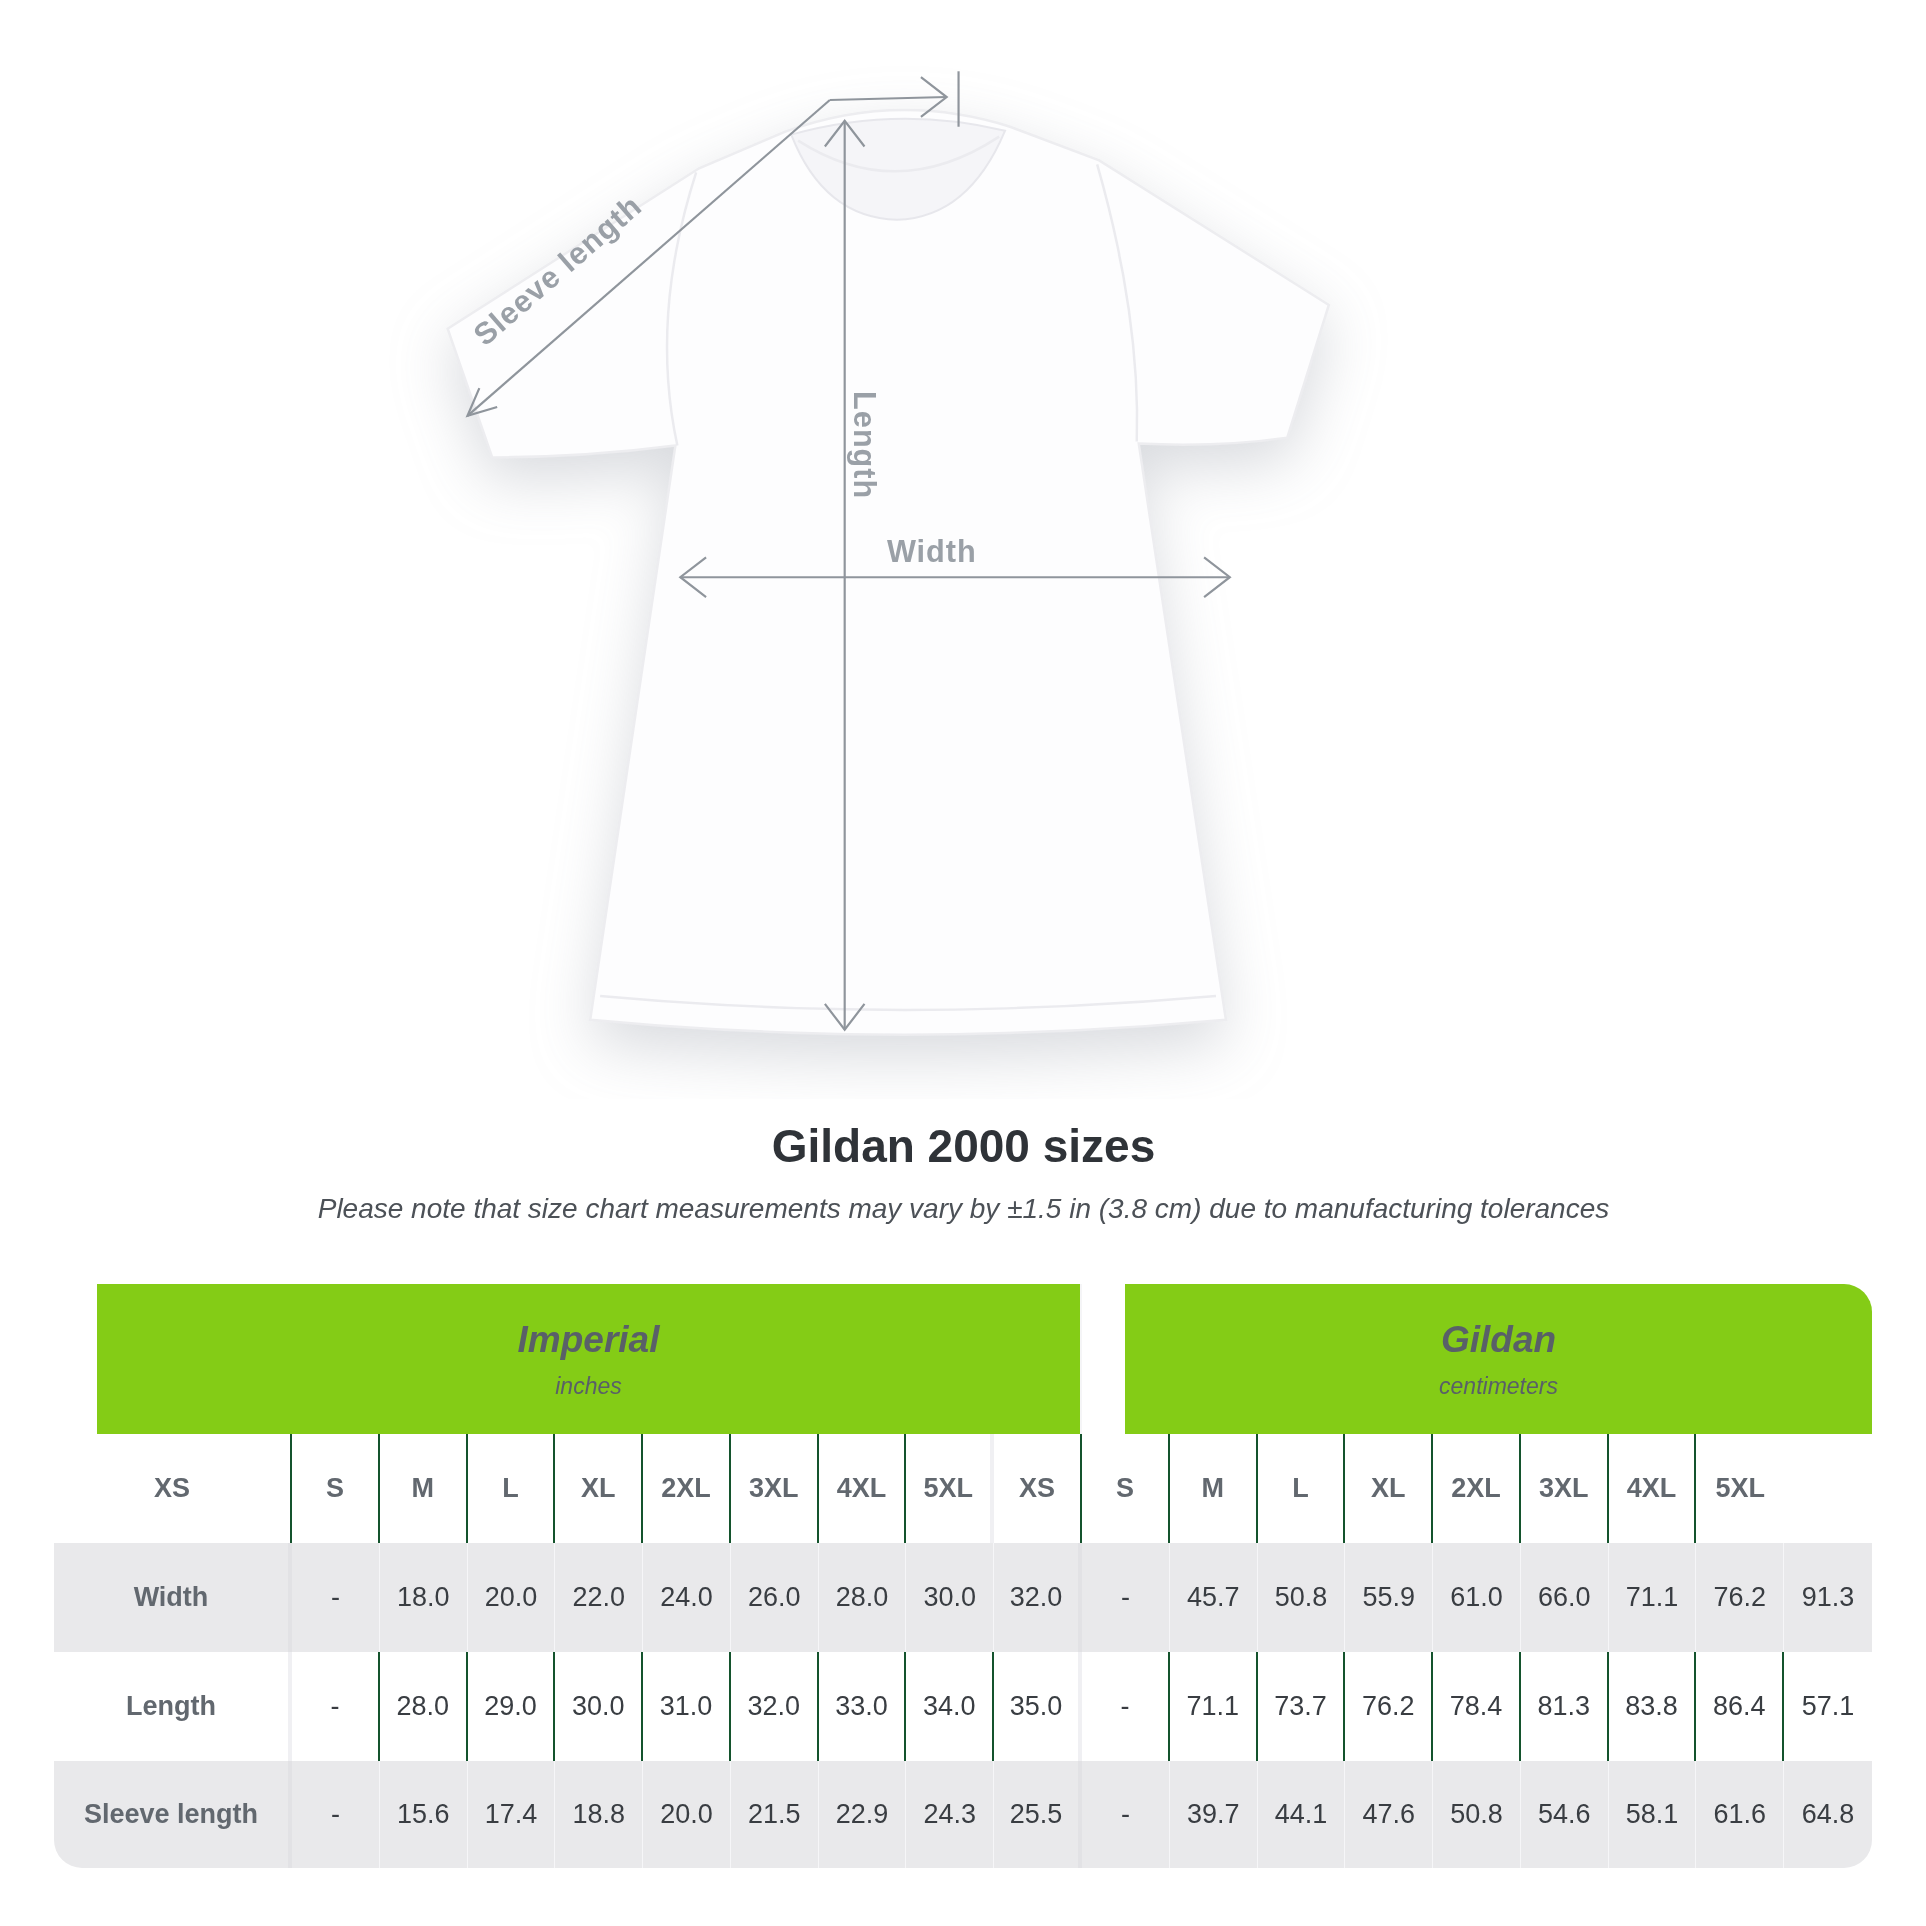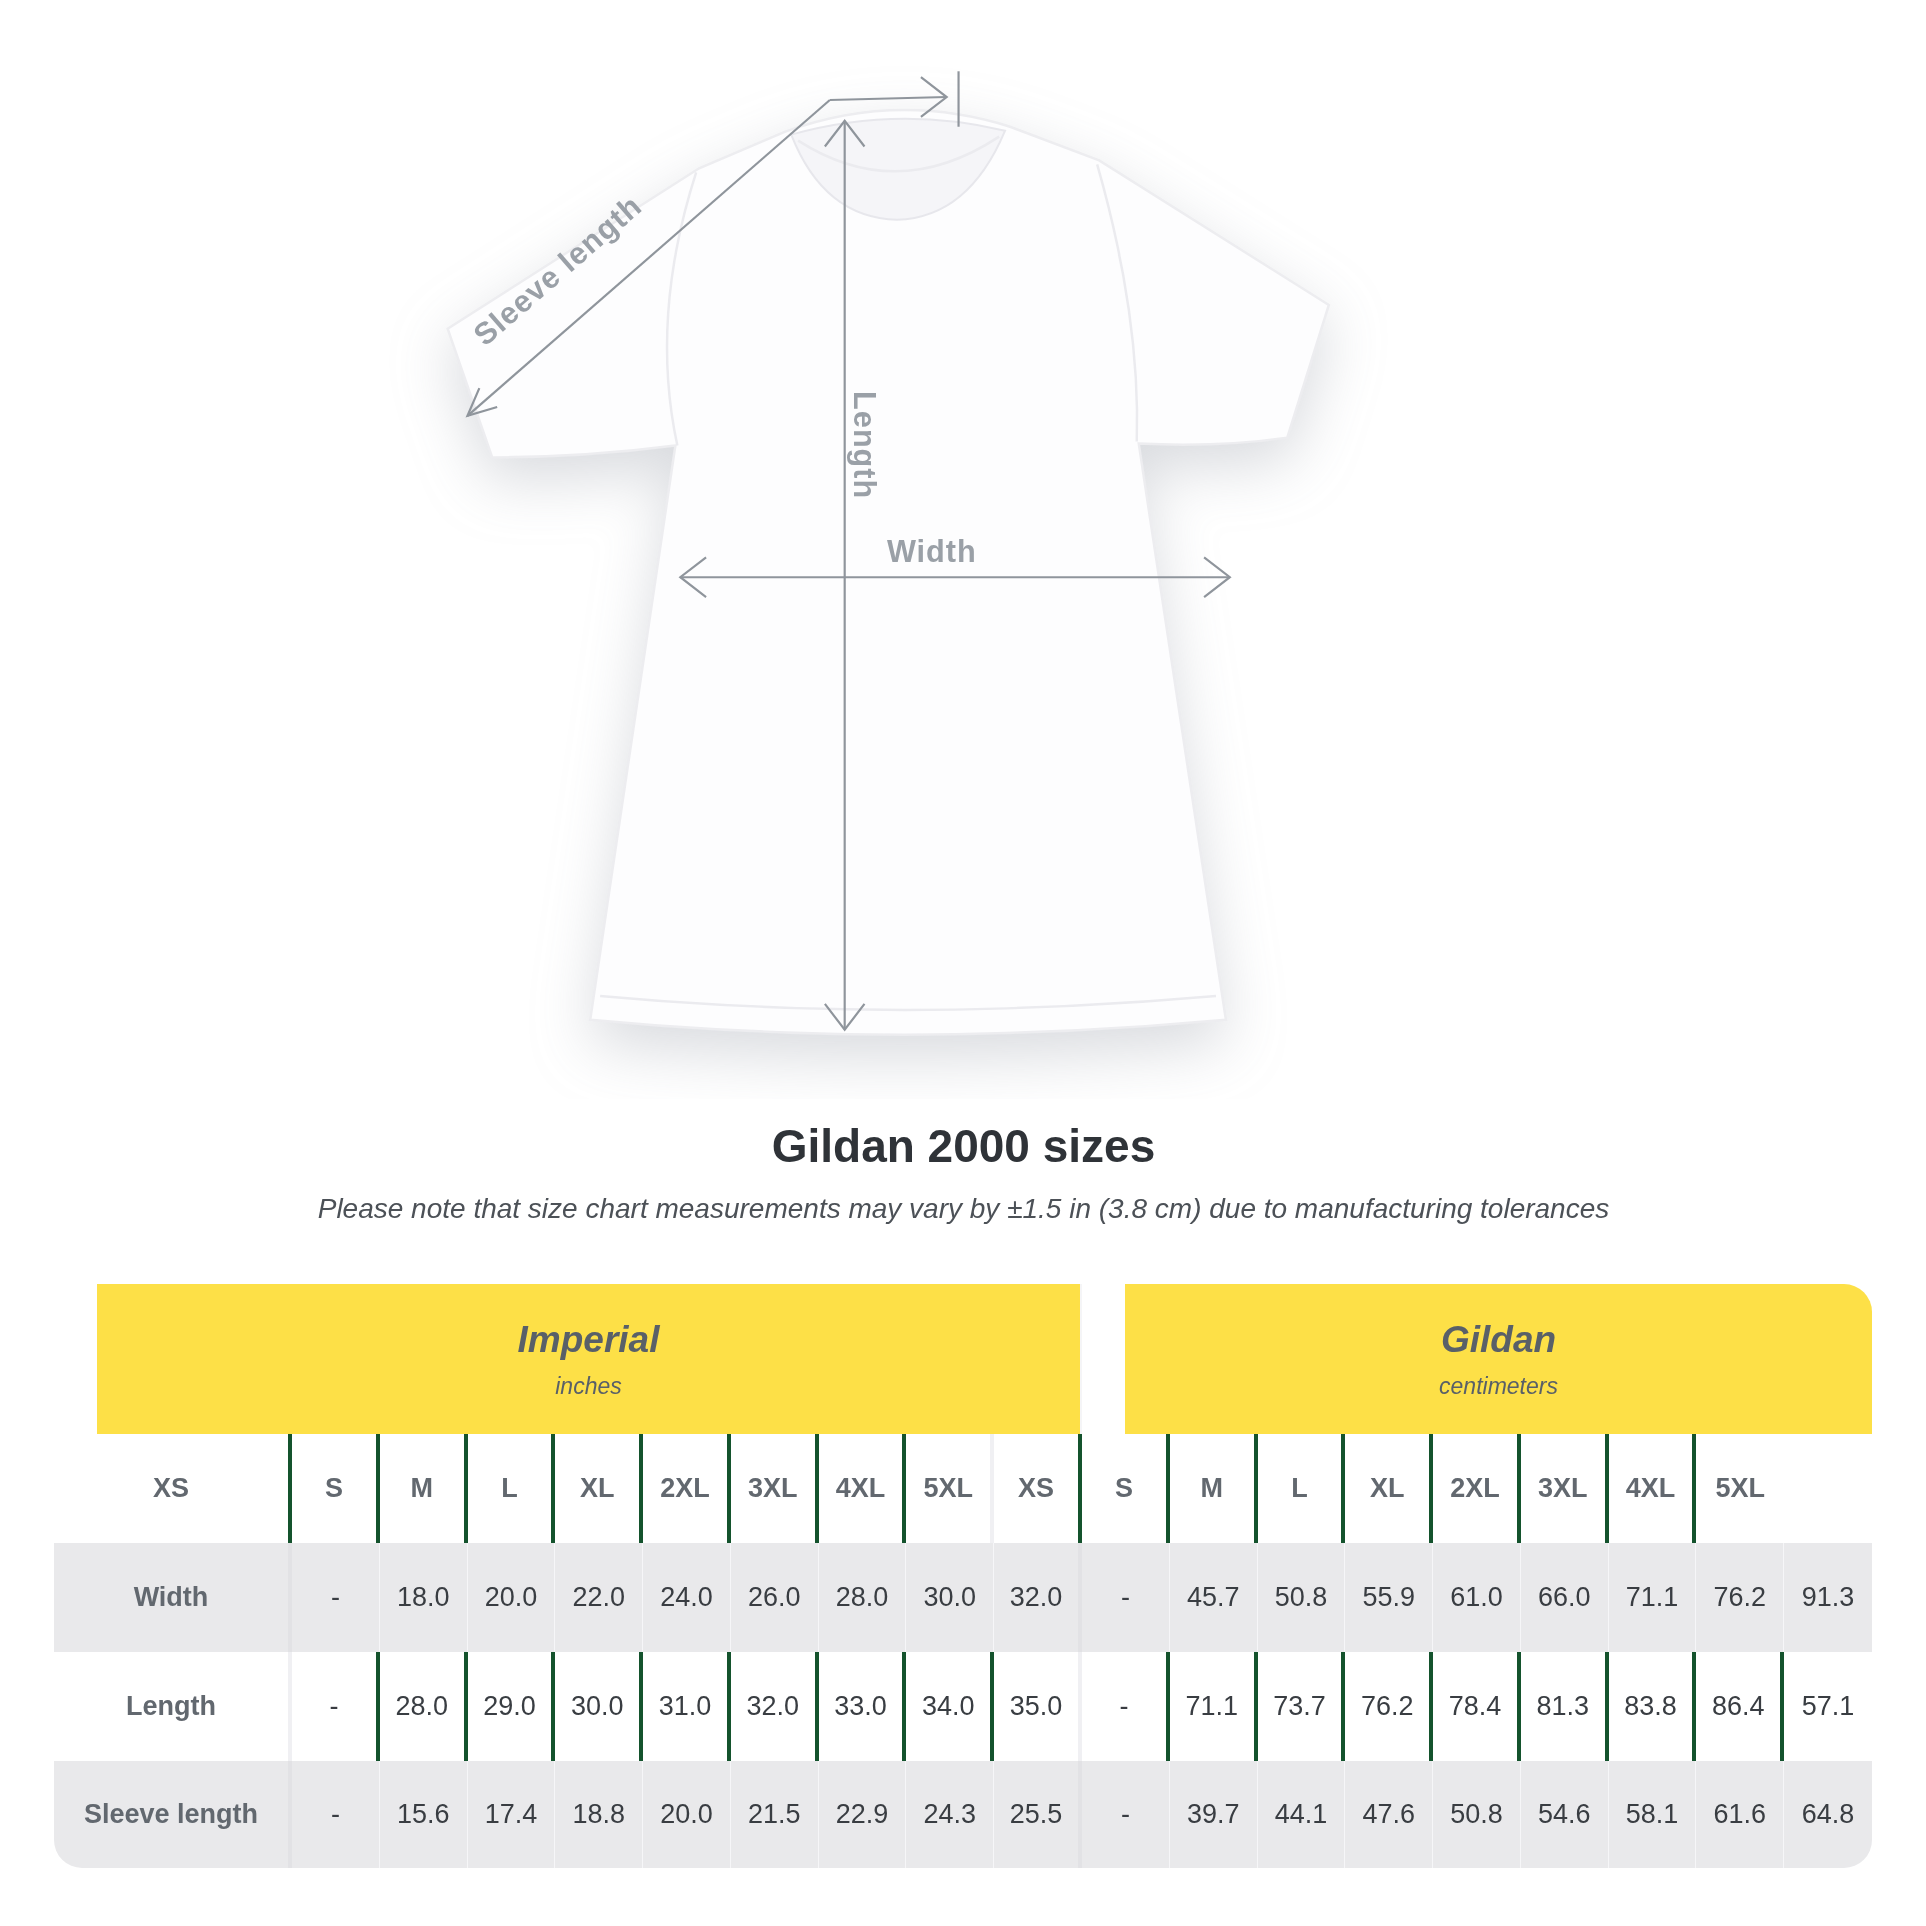--- a/index.html
+++ b/index.html
@@ -21,31 +21,31 @@
   .page-note { position: absolute; top: 1193px; left: 0; width: 100%; text-align: center;
     font-size: 28px; font-style: italic; color: #4c5157; }
 
   
   .size-table { position: absolute; left: 54px; top: 1284px; width: 1818px;
     border-radius: 28px; overflow: hidden; }
   .t-row { display: grid; grid-template-columns: 238px repeat(18, 1fr); }
   .t-cell { display: flex; flex-direction: column; align-items: center; justify-content: center; }
 
   .band { height: 150px; }
-  .band .t-cell { background: #fde047; margin-left: 43px; }
+  .band .t-cell { background: #84cc16; margin-left: 43px; }
   .group-cell-imperial { grid-column: 1 / span 10; border-right: 2px solid #f5f5f7; }
   .group-cell-metric { grid-column: 11 / span 9; }
   .group-title { font-size: 37px; font-weight: bold; font-style: italic; color: #596068; }
   .group-sub { font-size: 23px; font-style: italic; color: #596068; margin-top: 12px; }
 
   .row-sizes, .row-white { height: 109px; }
   .row-gray { height: 109px; }
   .row-last { height: 107px; }
 
-  .row-sizes .t-cell, .row-white .t-cell { background: #ffffff; border-right: 4px solid #14532d; }
+  .row-sizes .t-cell, .row-white .t-cell { background: #ffffff; border-right: 2px solid #14532d; }
   .row-gray .t-cell { background: #e9e9eb; border-right: 1px solid #f6f6f8; }
   .t-row .t-cell:last-child { border-right: none; }
   .row-sizes .sep-strong, .row-white .sep-strong { border-right: 4px solid #f0f0f3; }
   .row-gray .sep-strong { border-right: 4px solid #e2e2e5; }
 
   .head-label { font-size: 27px; font-weight: bold; color: #62686f; }
   .row-label { font-size: 27px; font-weight: bold; color: #62686f; }
   .num { font-size: 27px; color: #393d42; }
 </style>
 </head>

